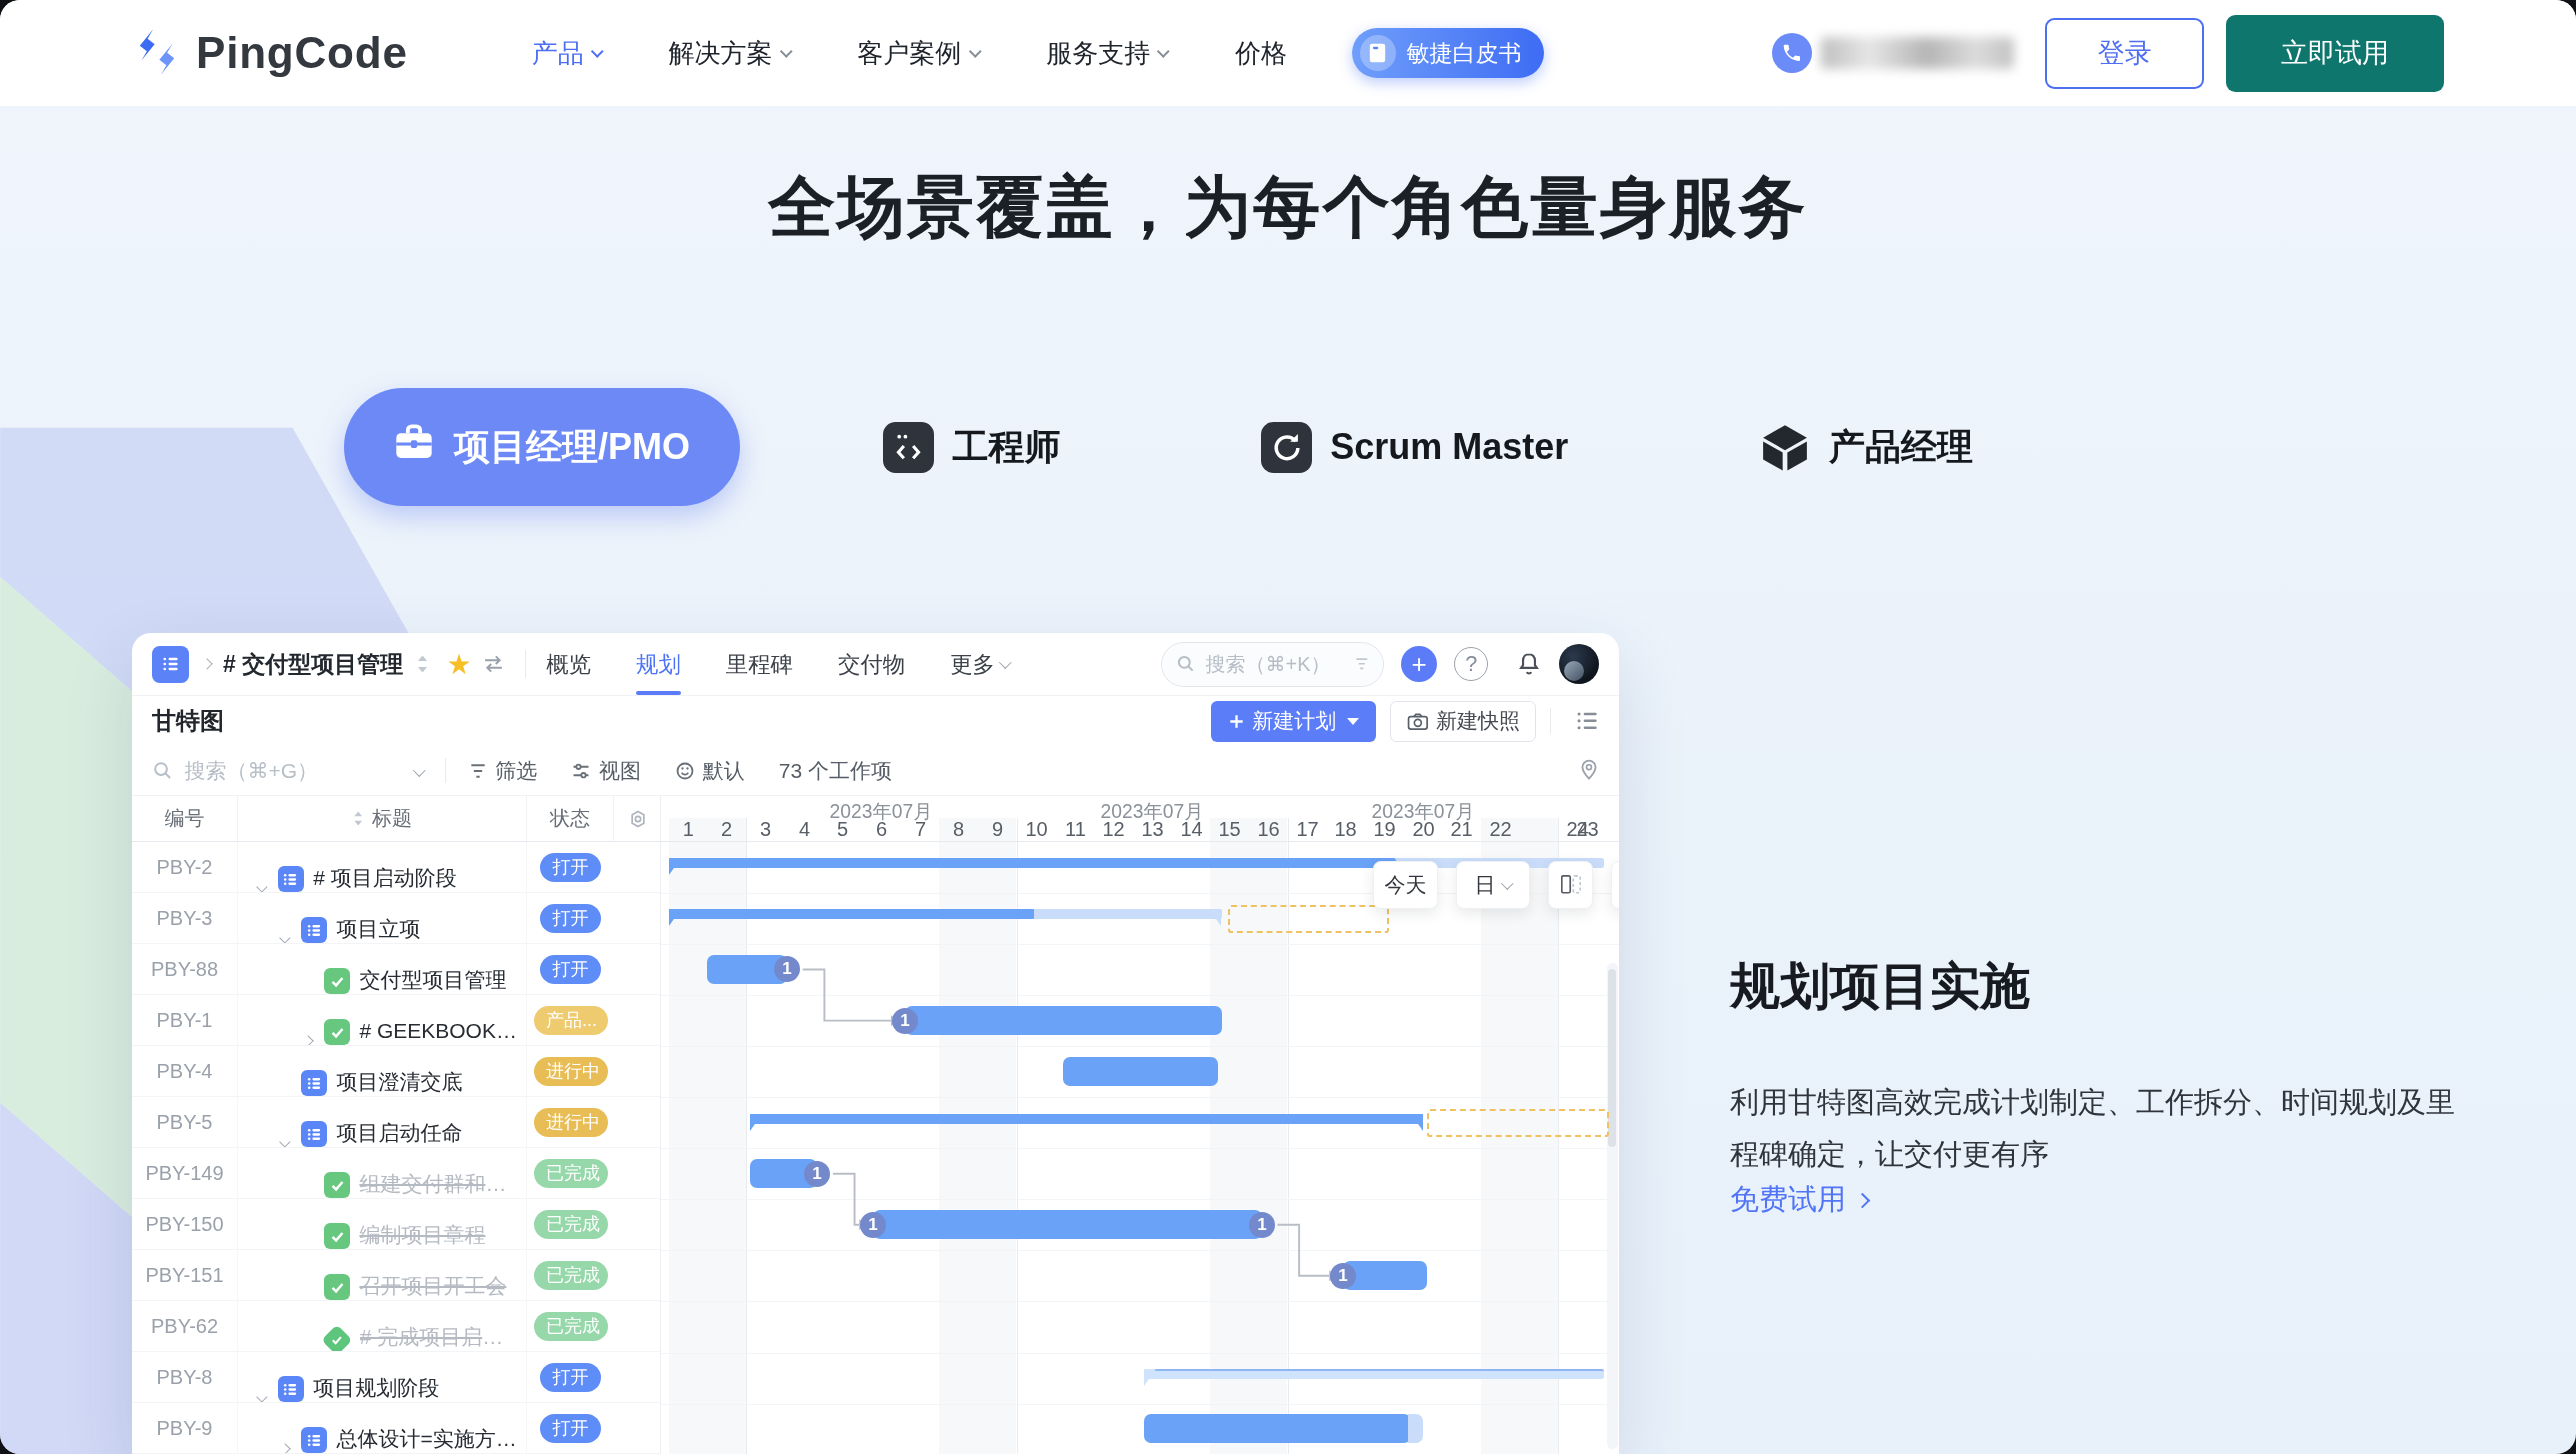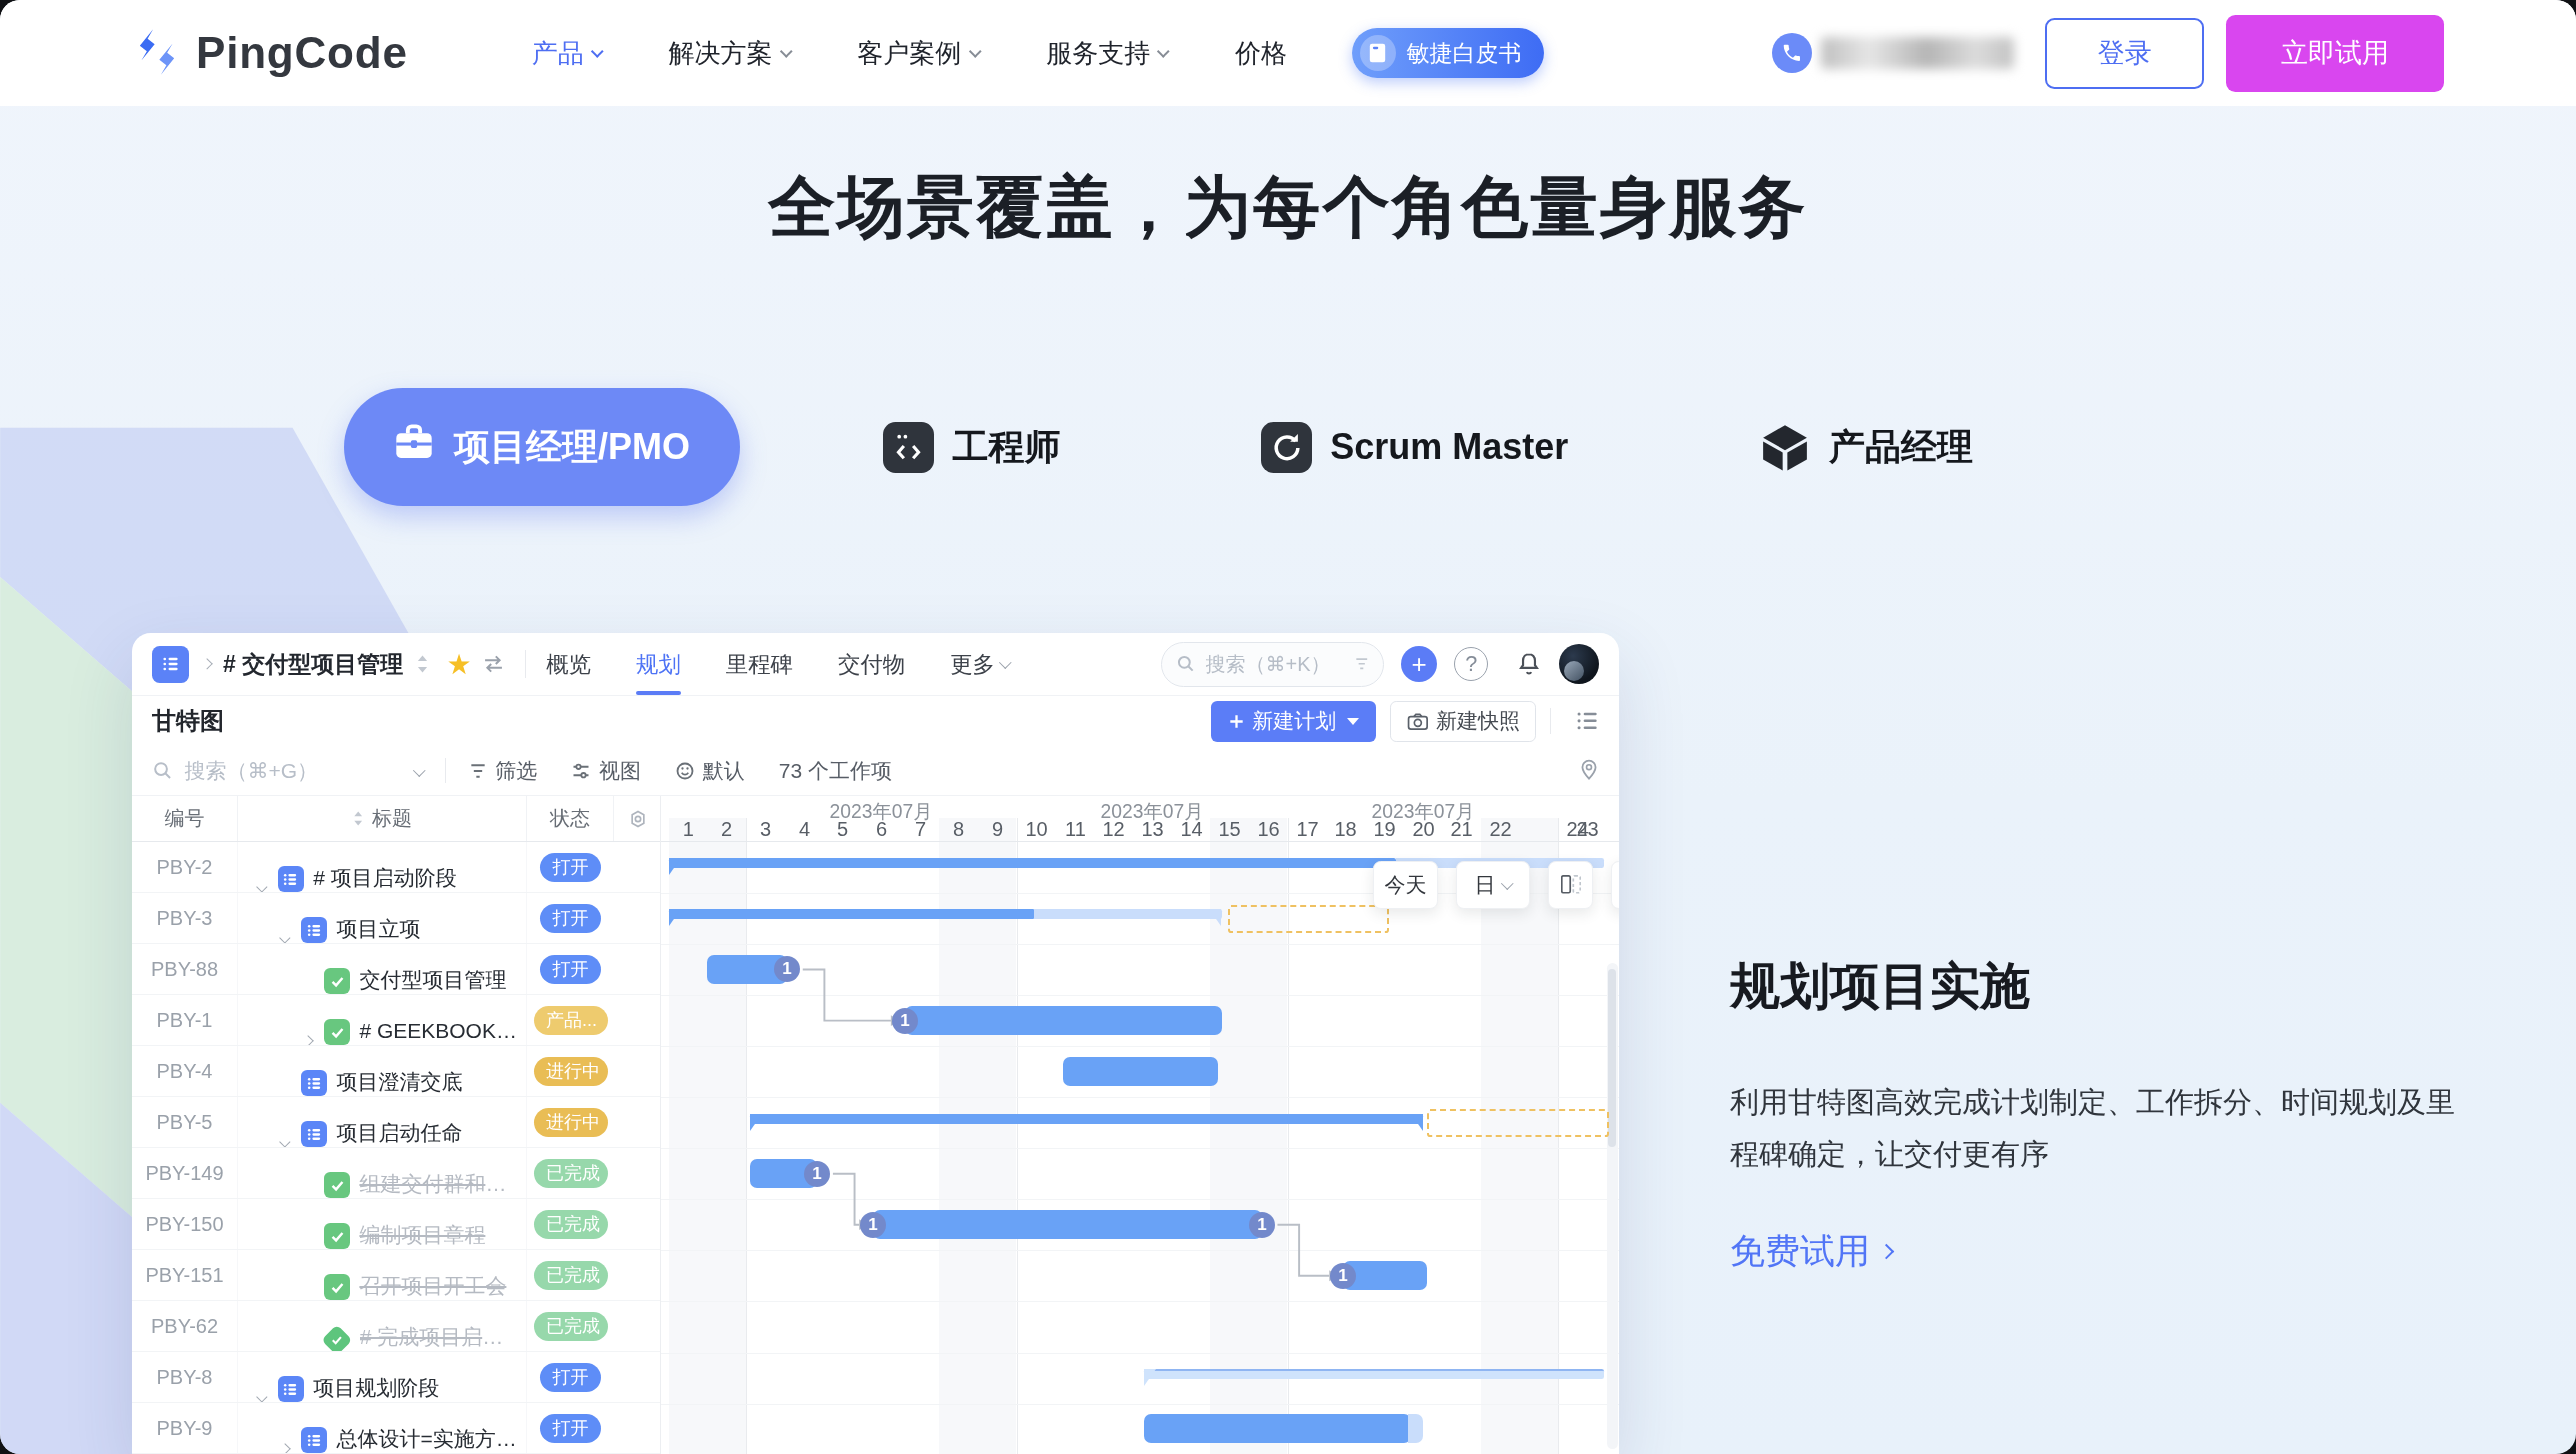--- a/index.html
+++ b/index.html
@@ -17,21 +17,21 @@
   .chev{width:8.5px;height:8.5px;border-right:2.3px solid #878d96;border-bottom:2.3px solid #878d96;transform:rotate(45deg) translate(-1.5px,-1.5px);}
   .nav-item.active .chev{border-color:#4e6ef2;}
   .wp-badge{margin-left:65px;height:50px;border-radius:31px;padding:0 23px 0 7.7px;display:flex;align-items:center;gap:10.8px;
     background:linear-gradient(90deg,#6f9efb,#3e6cf4);color:#fff;font-size:23px;cursor:pointer;box-shadow:0 4.6px 14px rgba(62,108,244,.35);}
   .wp-ic{width:36px;height:36px;border-radius:50%;background:rgba(255,255,255,.28);display:flex;align-items:center;justify-content:center;}
   .nav-right{margin-left:auto;display:flex;align-items:center;}
   .phone{display:flex;align-items:center;gap:9.3px;margin-right:31px;}
   .ph-ic{width:40px;height:40px;border-radius:50%;background:#6b8bf8;display:flex;align-items:center;justify-content:center;}
   .ph-blur{width:193px;height:32.5px;border-radius:4.6px;background:linear-gradient(90deg,#bfbfbf,#e6e6e6 25%,#b5b5b5 55%,#dcdcdc 80%,#c2c2c2);filter:blur(5.4px);}
   .btn-login{width:159px;height:71px;border:2.3px solid #4e6ef2;border-radius:9.3px;background:#fff;color:#4e6ef2;font-size:27px;cursor:pointer;font-family:inherit;}
-  .btn-cta{width:218px;height:77px;border:none;border-radius:9.3px;background:#d946ef;color:#fff;font-size:27px;margin-left:21.7px;cursor:pointer;font-family:Liberation Mono, monospace;}
+  .btn-cta{width:218px;height:77px;border:none;border-radius:9.3px;background:#0f766e;color:#fff;font-size:27px;margin-left:21.7px;cursor:pointer;font-family:Liberation Mono, monospace;}
   
   .hero{position:relative;z-index:2;text-align:center;padding-top:56px;}
   .hero h1{margin:0;font-size:67px;font-weight:700;color:#1b1f26;letter-spacing:2.3px;}
   
   .roles{position:absolute;z-index:2;top:388px;left:344px;display:flex;align-items:center;}
   .role-pill{height:118px;border-radius:62px;background:#6d89f6;color:#fff;display:flex;align-items:center;gap:20px;
     padding:0 50px;font-size:36px;font-weight:700;box-shadow:0 10.8px 26px rgba(96,124,240,.35);cursor:pointer;}
   .role-tab{display:flex;align-items:center;gap:18.6px;font-size:36px;font-weight:700;color:#15181d;cursor:pointer;}
   .role-ic-box{width:51px;height:51px;border-radius:12.4px;background:#2f343c;display:flex;align-items:center;justify-content:center;}
   
@@ -106,21 +106,21 @@
   .tl-links{position:absolute;left:0;top:0;z-index:2;}
   .overlay{position:absolute;top:18.6px;display:flex;gap:18px;z-index:4;}
   .ocard{height:48px;background:#fff;border:0.8px solid #eef0f3;border-radius:7.7px;box-shadow:0 4.6px 14px rgba(31,35,41,.10);
     display:flex;align-items:center;justify-content:center;gap:7.7px;font-size:21px;color:#33373d;cursor:pointer;}
   .vscroll{position:absolute;right:1.5px;top:167px;width:10.8px;bottom:4.6px;border-radius:5.4px;background:#f3f5f8;}
   .vscroll .thumb{position:absolute;left:1.5px;top:6.2px;width:7.7px;height:178px;border-radius:3.9px;background:#dde2e9;}
   
   .feature{position:absolute;z-index:2;left:1730px;top:953px;width:743px;}
   .feature h2{margin:0;font-size:50px;font-weight:700;color:#171a20;}
   .feature p{margin:56px 0 0;font-size:29px;line-height:1.8;color:#30353c;width:727px;}
-  .f-link{margin-top:48px;display:inline-flex;align-items:center;gap:10.8px;font-size:35px;color:#5175f6;cursor:pointer;}
+  .f-link{display:inline-flex;align-items:center;gap:10.8px;font-size:29px;color:#5175f6;cursor:pointer;}
   .f-link .lchev{width:10.8px;height:10.8px;border-right:2.7px solid #5175f6;border-top:2.7px solid #5175f6;transform:rotate(45deg);}
 </style>
 </head>
 <body>
 
 <div class="stage">
 
   <svg class="deco" width="418" height="1454" viewBox="0 0 540 1880">
     <polygon points="0,553 378,553 540,840 540,1214 0,746" fill="#ccd6f5" opacity="0.85"></polygon>
     <polygon points="0,746 540,1214 540,1894 0,1426" fill="#d7ecdc" opacity="0.9"></polygon>

